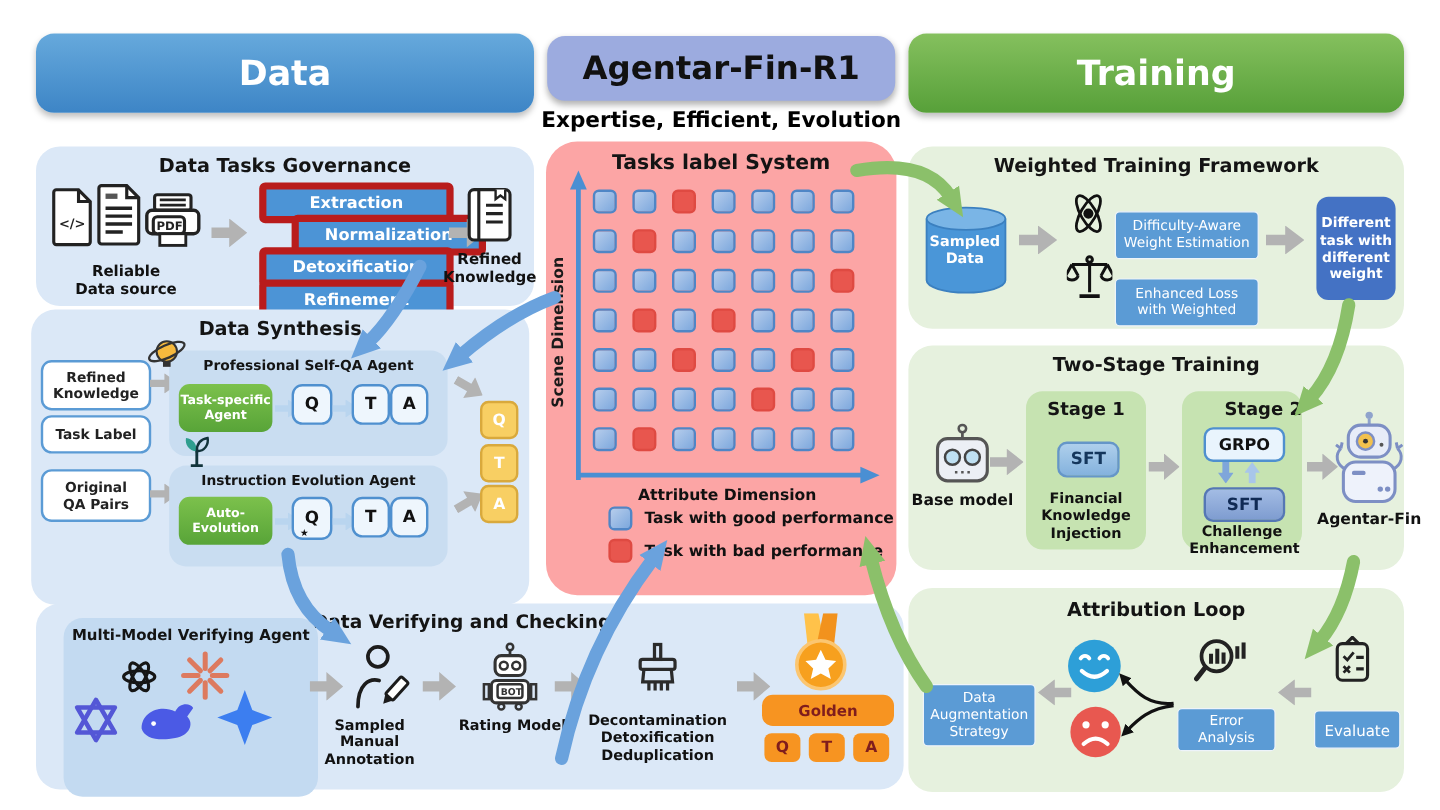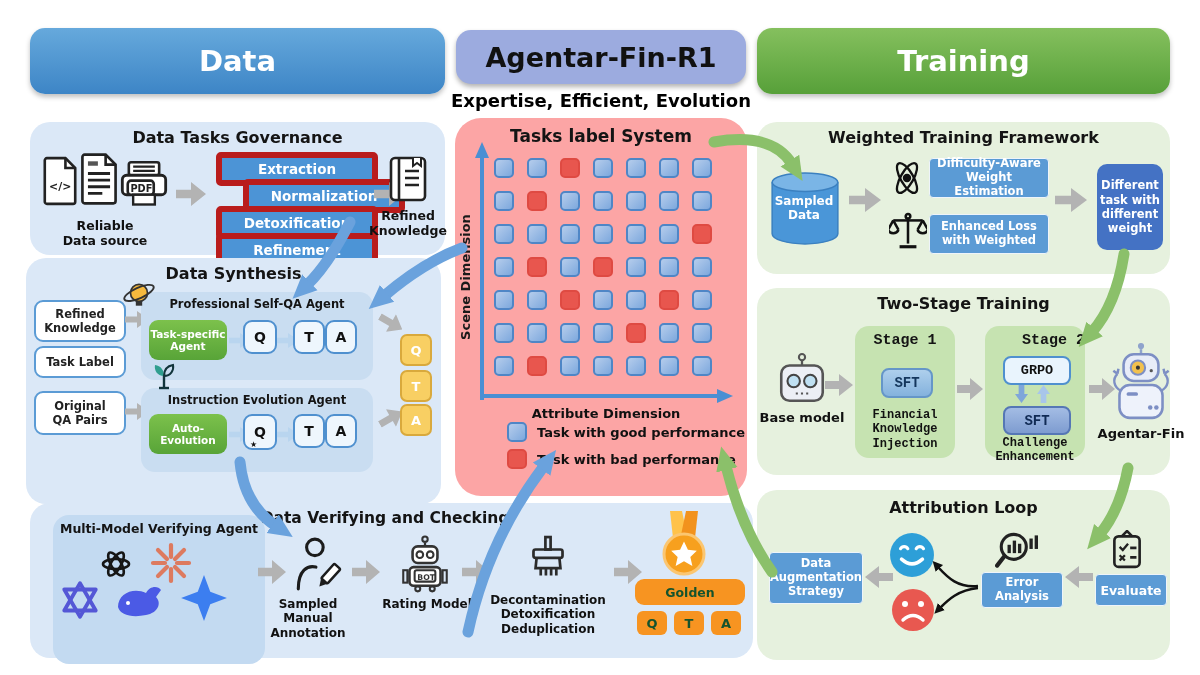--- a/index.html
+++ b/index.html
@@ -23,27 +23,27 @@
         display:flex;align-items:center;justify-content:center;text-align:center;
         font-size:11.5px;font-weight:700;color:#222;}
   .sub{position:absolute;background:#c9ddf1;border-radius:14px;}
   .sub2{position:absolute;background:#c3daf1;border-radius:16px;}
   .greenbox{position:absolute;background:linear-gradient(180deg,#7cc14c,#58a438);border-radius:9px;color:#fff;
         display:flex;align-items:center;justify-content:center;text-align:center;font-size:10.5px;font-weight:700;}
   .qbox{position:absolute;background:#eef6fd;border:2px solid #4f90cf;border-radius:9px;
         display:flex;align-items:center;justify-content:center;font-weight:700;font-size:14px;color:#111;}
   .tok{position:absolute;background:#f8cf63;border:2px solid #d9a93c;border-radius:7px;color:#fff;
        display:flex;align-items:center;justify-content:center;font-weight:700;font-size:13px;}
-  .otok{position:absolute;background:#f79421;border-radius:6px;color:#14532d;display:flex;align-items:center;
+  .otok{position:absolute;background:#f79421;border-radius:6px;color:#7f1d1d;display:flex;align-items:center;
         justify-content:center;font-weight:700;font-size:13px;text-align:right;}
   .bluebox{position:absolute;background:#5b9bd5;border:1px solid #eef4fa;border-radius:4px;color:#fff;
-        display:flex;align-items:center;justify-content:center;text-align:center;font-size:11.5px;font-weight:700;line-height:1.2;}
+        display:flex;align-items:center;justify-content:center;text-align:center;font-size:11.5px;font-weight:400;line-height:1.2;margin-top:18px;}
   .darkbox{position:absolute;background:#4472c4;border-radius:10px;color:#fff;display:flex;align-items:center;
         justify-content:center;text-align:center;font-size:11.5px;font-weight:700;line-height:1.25;}
-  .stage{position:absolute;background:#c6e3b1;border-radius:14px;font-family:Liberation Mono, monospace;}
+  .stage{position:absolute;background:#c6e3b1;border-radius:14px;}
   .sftbox{position:absolute;background:linear-gradient(180deg,#aecfec,#84b2dd);border:2px solid #6596c8;border-radius:8px;
         display:flex;align-items:center;justify-content:center;font-weight:700;font-size:14px;color:#14365c;}
   .grpobox{position:absolute;background:#e9f4fd;border:2px solid #4f90cf;border-radius:8px;
         display:flex;align-items:center;justify-content:center;font-weight:700;font-size:13.5px;color:#111;}
   .sft2box{position:absolute;background:linear-gradient(180deg,#a3bce4,#7e9cd0);border:2px solid #5577b5;border-radius:8px;
         display:flex;align-items:center;justify-content:center;font-weight:700;font-size:14px;color:#102a54;}
   .cap{position:absolute;text-align:center;font-size:12.5px;font-weight:700;color:#111;line-height:1.2;}
   .pre{white-space:pre-line;}
   .barrow{position:absolute;background:#b3b3b3;
         clip-path:polygon(0 32%,50% 32%,50% 0,100% 50%,50% 100%,50% 68%,0 68%);}

